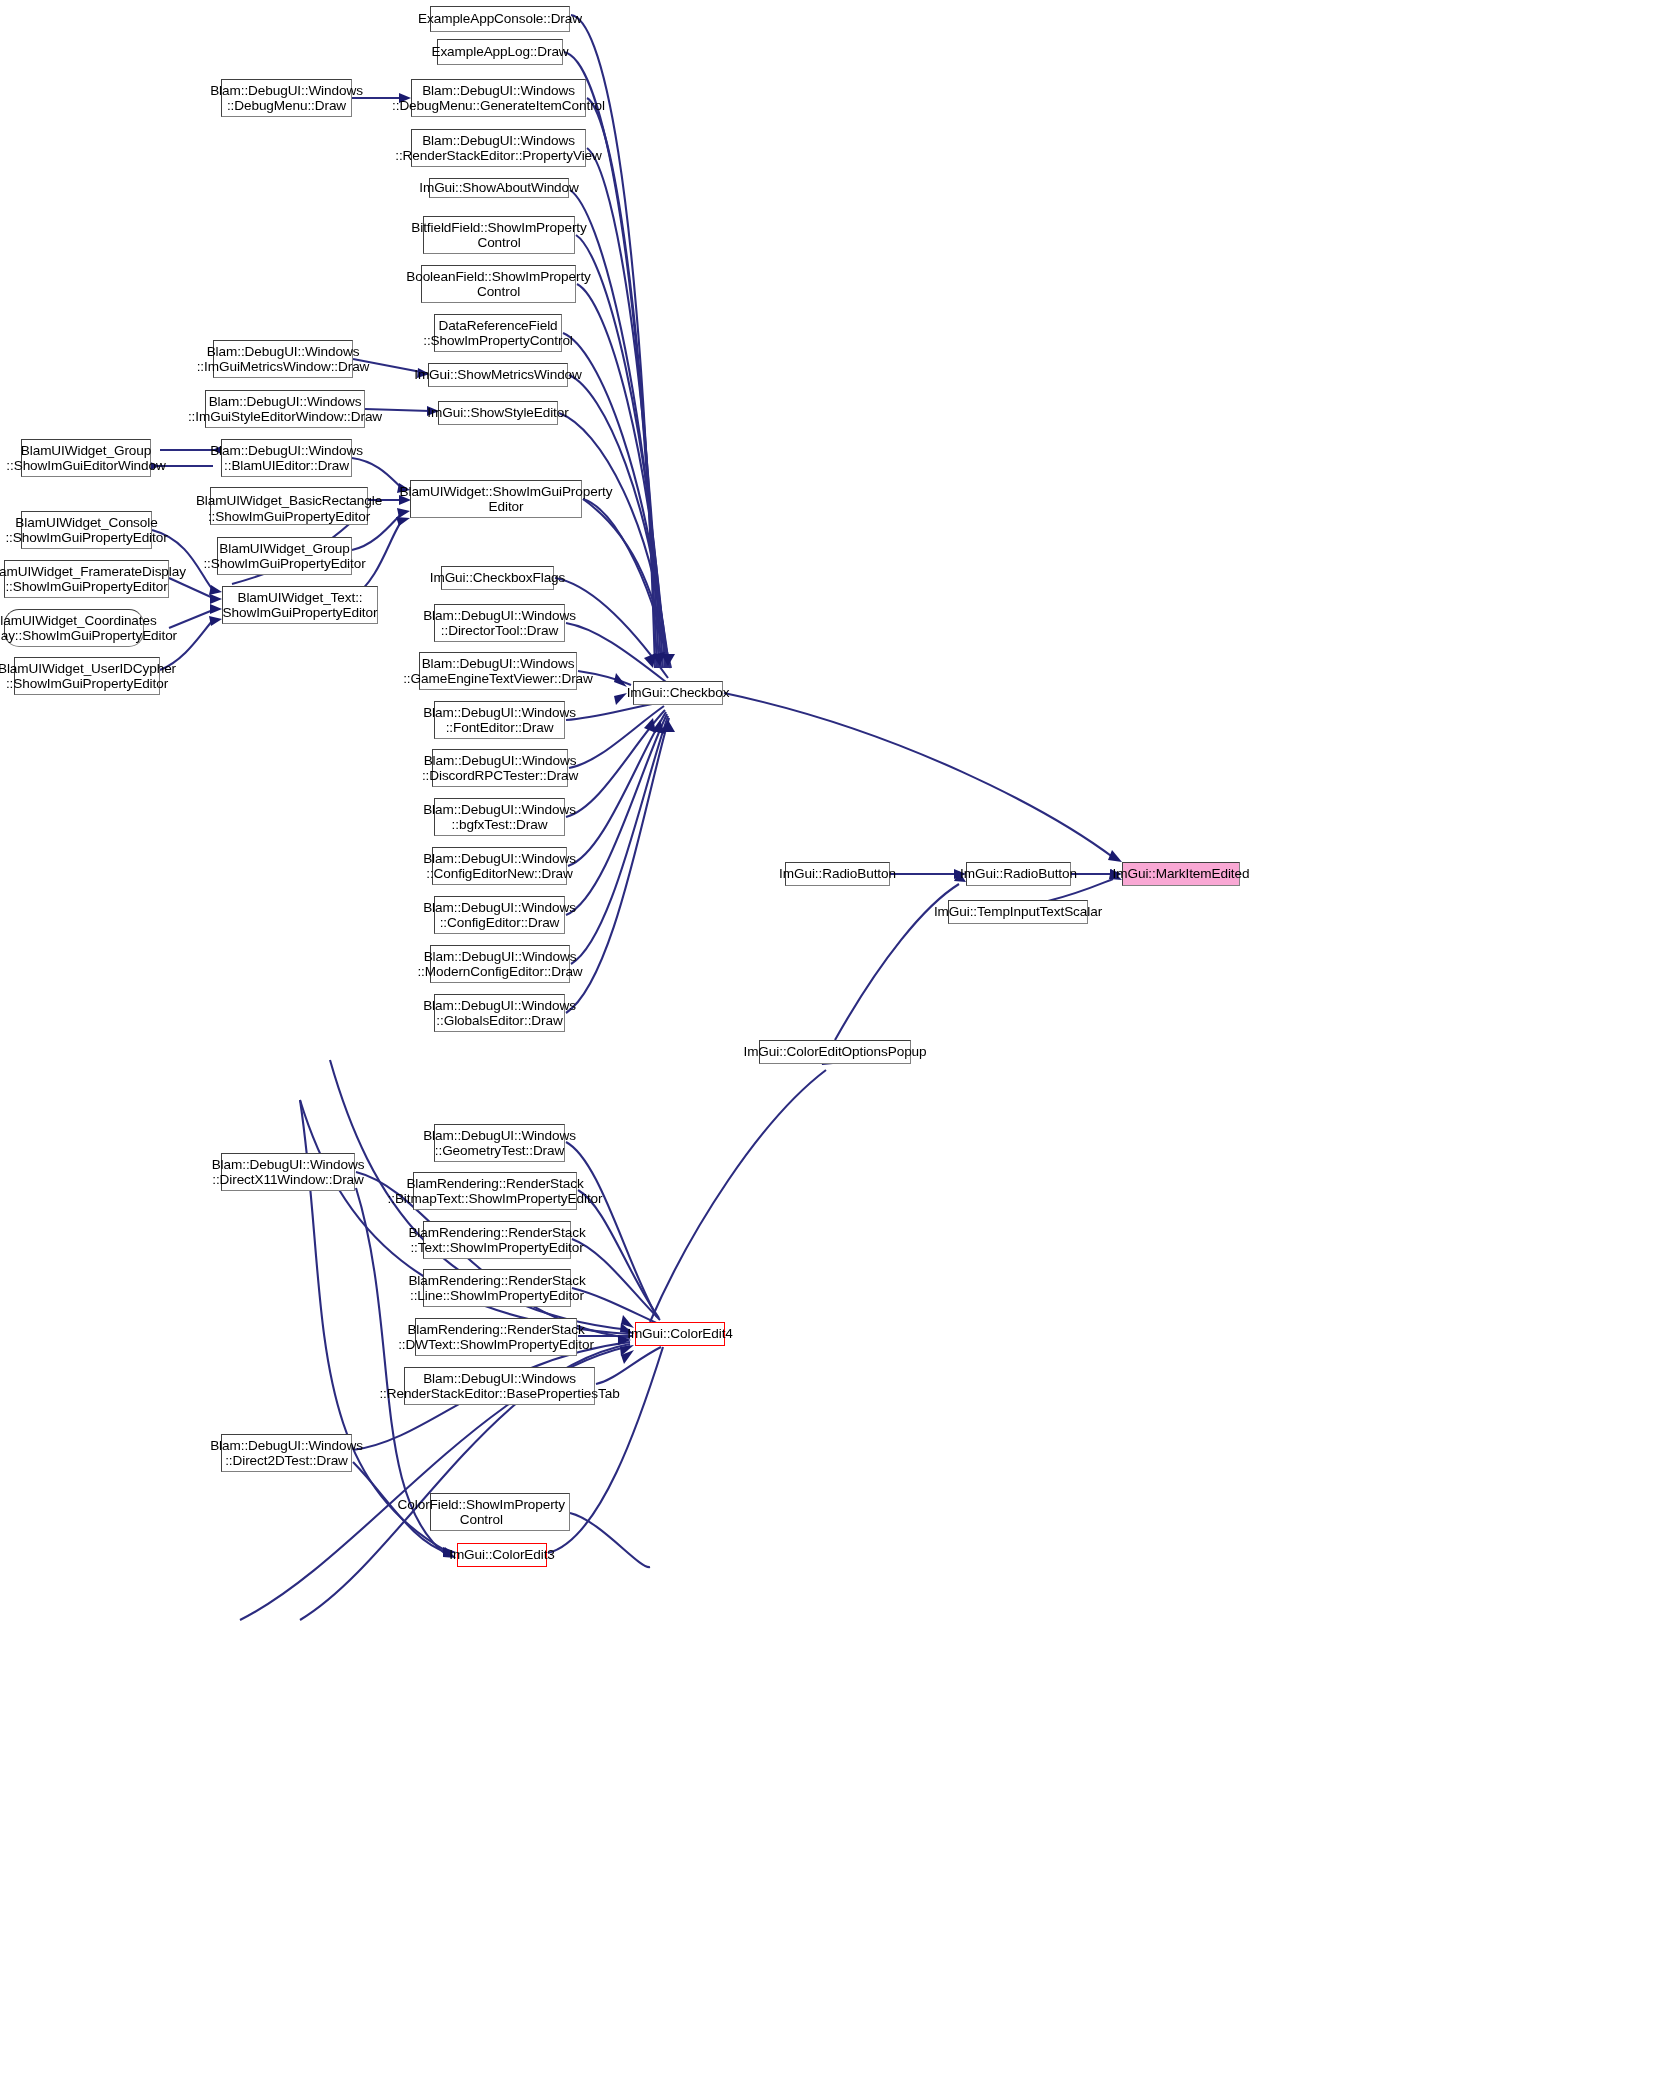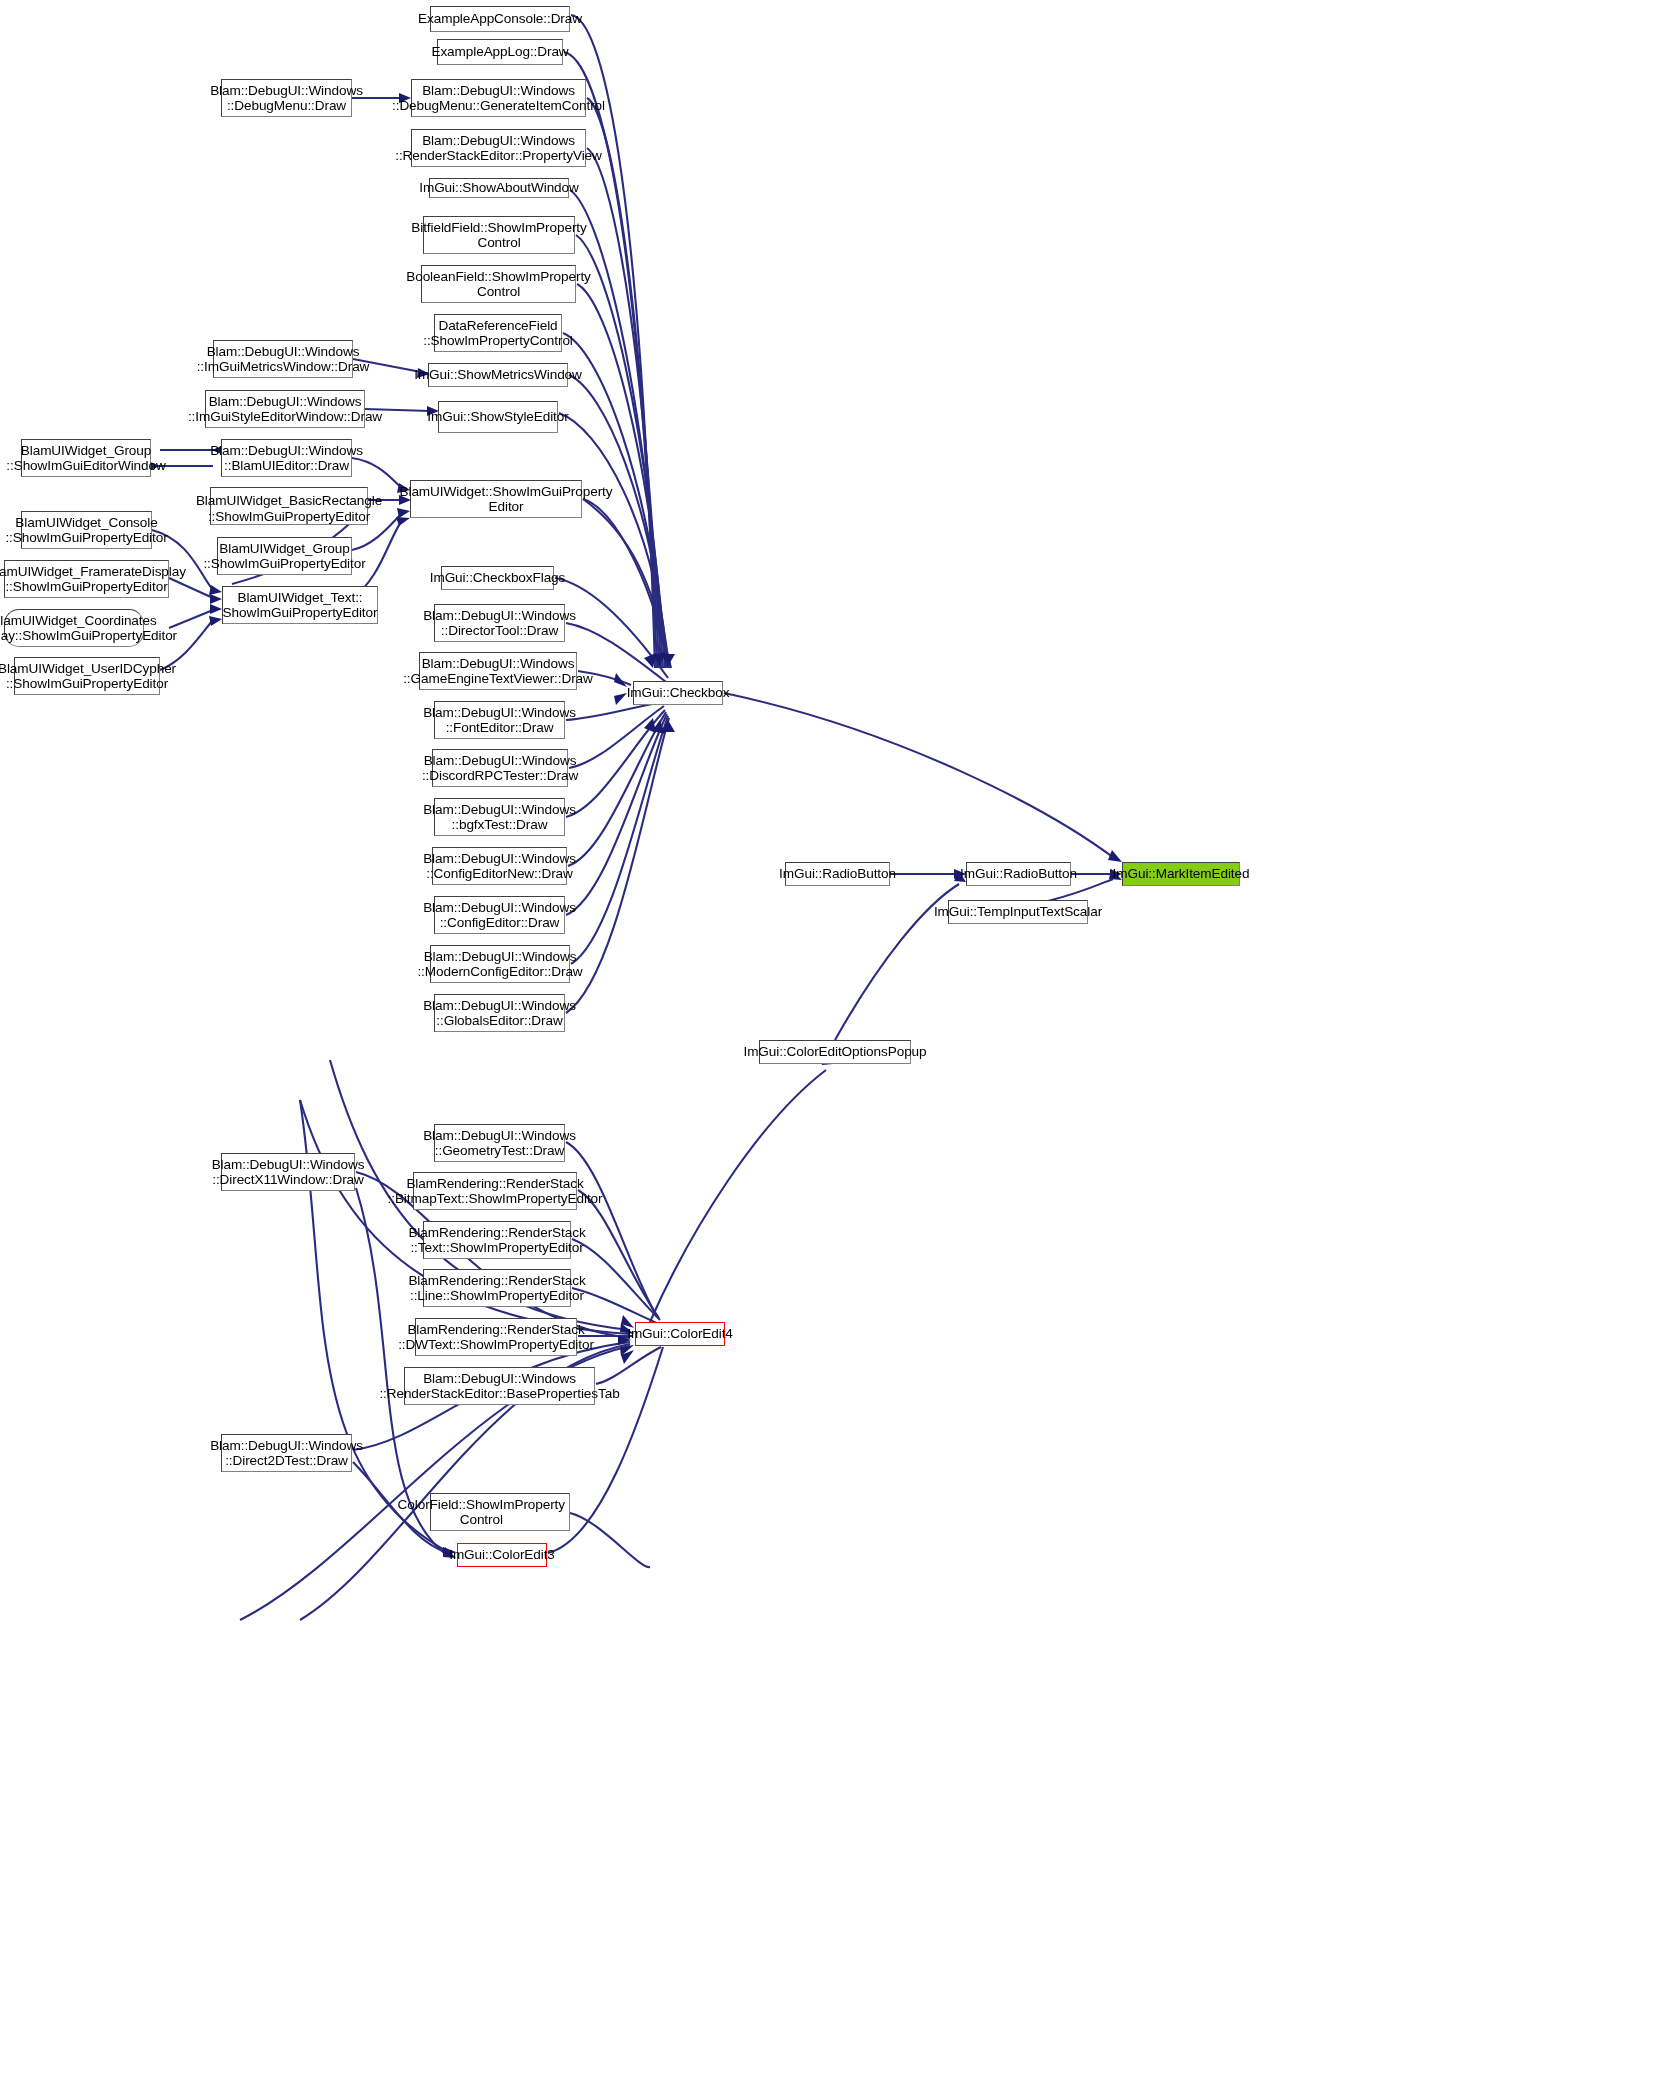--- a/index.html
+++ b/index.html
@@ -9,21 +9,21 @@
   .edge-path{fill:none;stroke:#2b2b7f;stroke-width:2.1;}
   .arrow-fill{fill:#1a1a6e;}
   .node{position:absolute;box-sizing:border-box;background:#ffffff;
         border:1.4px solid #404040;
         border-right-color:#808080;border-bottom-color:#808080;
         display:flex;align-items:center;justify-content:center;
         text-align:center;line-height:1.14;color:#000;
         font-size:13.6px;letter-spacing:-0.1px;}
   .node span{display:block;padding:0 4px;white-space:pre-line;}
   .node.red{border:1.6px solid #ff0000;}
-  .node.current{background:#84cc16;border:1.4px solid #404040;
+  .node.current{background:#f9a8d4;border:1.4px solid #404040;
         border-right-color:#808080;border-bottom-color:#808080;justify-content:center;}
 </style>
 </head>
 <body>
 
 <div id="graph-root">
   <svg id="edges" viewBox="0 0 1653 2091" preserveAspectRatio="none">
 
     <g>
       <path class="edge-path" d="M571,15 C600,18 640,160 655,668"></path>
@@ -196,21 +196,21 @@
         <span>Blam::DebugUI::Windows
 ::ImGuiMetricsWindow::Draw</span>
       </div>
       <div class="node" style="left: 428px; top: 363px; width: 140px; height: 24px;">
         <span>ImGui::ShowMetricsWindow</span>
       </div>
       <div class="node" style="left: 205px; top: 390px; width: 160px; height: 38px;">
         <span>Blam::DebugUI::Windows
 ::ImGuiStyleEditorWindow::Draw</span>
       </div>
-      <div class="node" style="left: 438px; top: 401px; width: 120px; height: 32px;">
+      <div class="node" style="left: 438px; top: 401px; width: 120px; height: 24px;">
         <span>ImGui::ShowStyleEditor</span>
       </div>
       <div class="node" style="left: 21px; top: 439px; width: 130px; height: 38px;">
         <span>BlamUIWidget_Group
 ::ShowImGuiEditorWindow</span>
       </div>
       <div class="node" style="left: 221px; top: 439px; width: 131px; height: 38px;">
         <span>Blam::DebugUI::Windows
 ::BlamUIEditor::Draw</span>
       </div>

